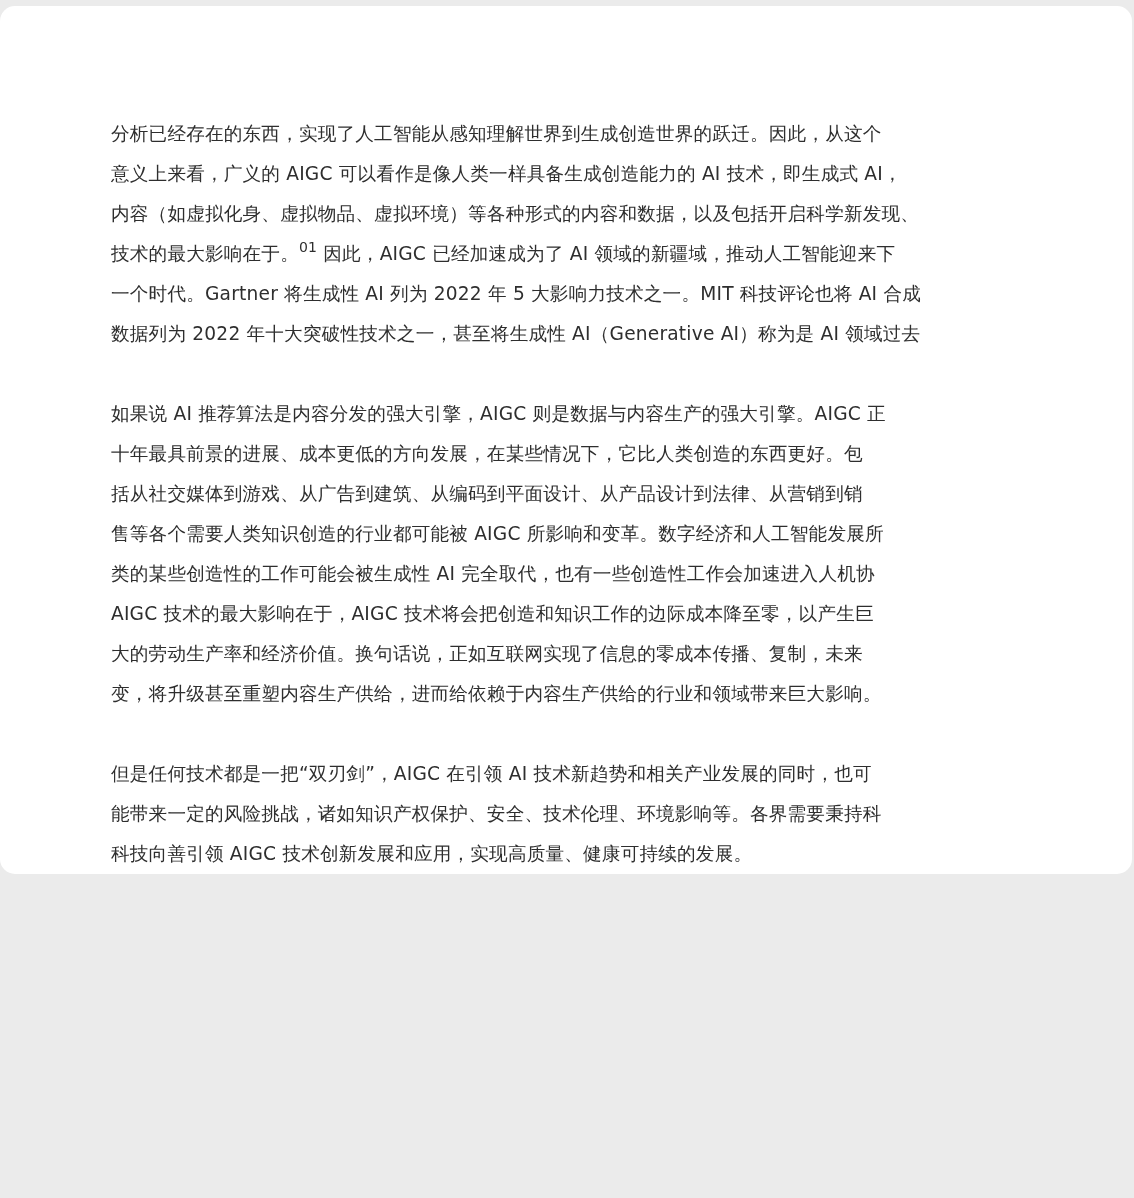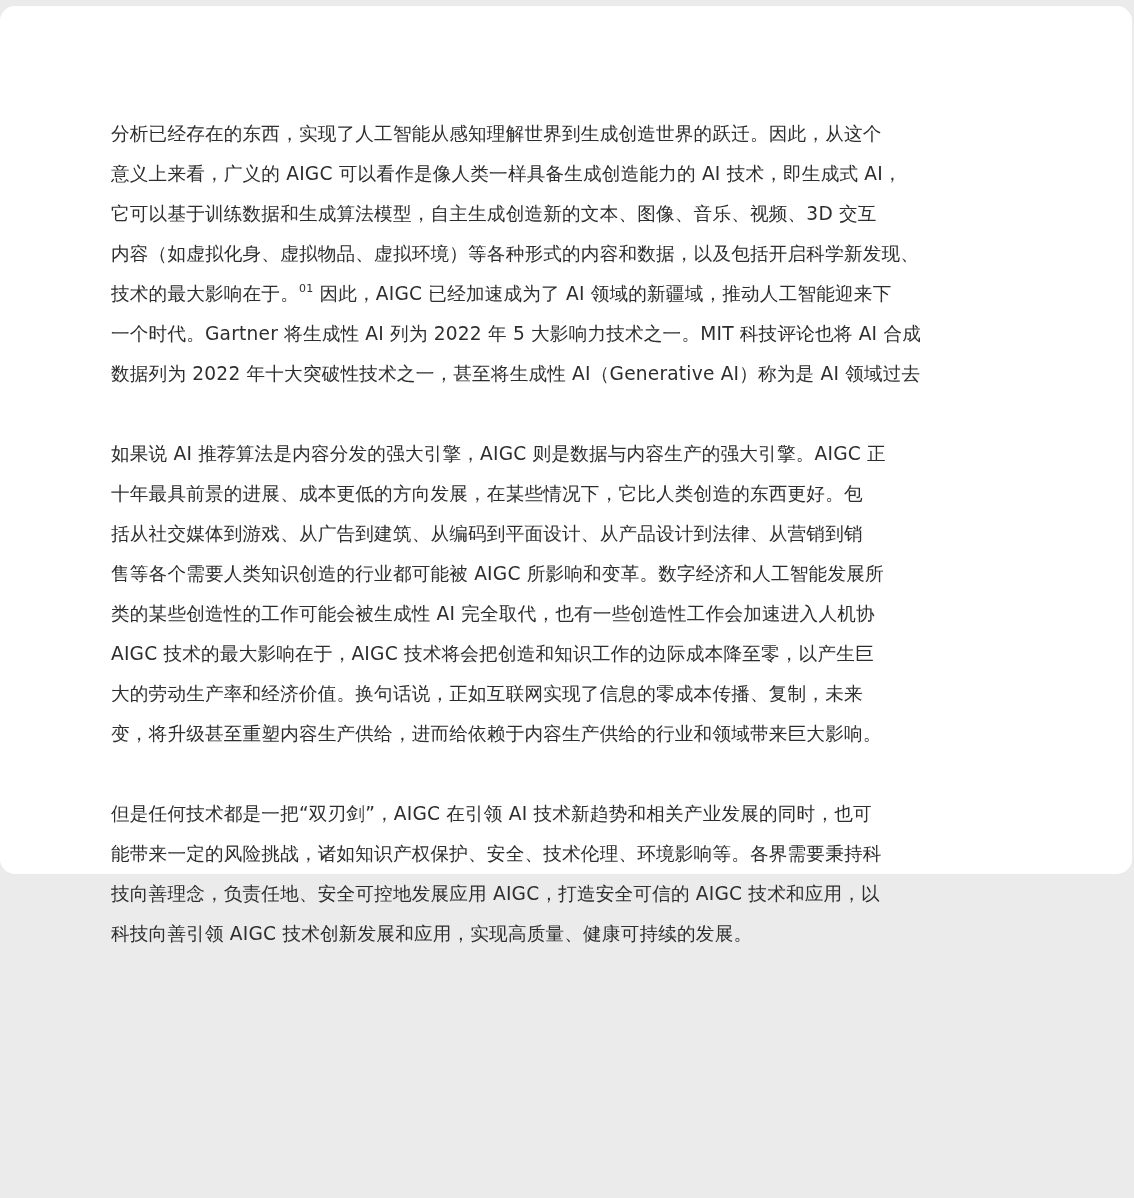--- a/index.html
+++ b/index.html
@@ -35,53 +35,51 @@
     }
     .para {
       margin: 0 0 40px 0;
     }
     .line {
       display: block;
       white-space: nowrap;
       height: 40px;
     }
     sup {
-      font-size: 11px;
+      font-size: 14px;
       line-height: 0;
       vertical-align: 8px;
     }
   </style>
 </head>
 <body>
 
 <div class="page">
   <div class="content">
 
     <p class="para">
       <span class="line">分析已经存在的东西，实现了人工智能从感知理解世界到生成创造世界的跃迁。因此，从这个</span>
       <span class="line">意义上来看，广义的 AIGC 可以看作是像人类一样具备生成创造能力的 AI 技术，即生成式 AI，</span>
-      <span class="line">它可以基于训练数据和生成算法模型，自主生成创造新的文本、图像、音乐、视频、3D 交互</span>
       <span class="line">内容（如虚拟化身、虚拟物品、虚拟环境）等各种形式的内容和数据，以及包括开启科学新发现、</span>
       <span class="line"><span>技术的最大影响在于。</span><sup>01</sup><span> 因此，AIGC 已经加速成为了 AI 领域的新疆域，推动人工智能迎来下</span></span>
       <span class="line">一个时代。Gartner 将生成性 AI 列为 2022 年 5 大影响力技术之一。MIT 科技评论也将 AI 合成</span>
       <span class="line">数据列为 2022 年十大突破性技术之一，甚至将生成性 AI（Generative AI）称为是 AI 领域过去</span>
     </p>
 
     <p class="para">
       <span class="line">如果说 AI 推荐算法是内容分发的强大引擎，AIGC 则是数据与内容生产的强大引擎。AIGC 正</span>
       <span class="line">十年最具前景的进展、成本更低的方向发展，在某些情况下，它比人类创造的东西更好。包</span>
       <span class="line">括从社交媒体到游戏、从广告到建筑、从编码到平面设计、从产品设计到法律、从营销到销</span>
       <span class="line">售等各个需要人类知识创造的行业都可能被 AIGC 所影响和变革。数字经济和人工智能发展所</span>
       <span class="line">类的某些创造性的工作可能会被生成性 AI 完全取代，也有一些创造性工作会加速进入人机协</span>
       <span class="line">AIGC 技术的最大影响在于，AIGC 技术将会把创造和知识工作的边际成本降至零，以产生巨</span>
       <span class="line">大的劳动生产率和经济价值。换句话说，正如互联网实现了信息的零成本传播、复制，未来</span>
       <span class="line">变，将升级甚至重塑内容生产供给，进而给依赖于内容生产供给的行业和领域带来巨大影响。</span>
     </p>
 
     <p class="para">
       <span class="line">但是任何技术都是一把“双刃剑”，AIGC 在引领 AI 技术新趋势和相关产业发展的同时，也可</span>
       <span class="line">能带来一定的风险挑战，诸如知识产权保护、安全、技术伦理、环境影响等。各界需要秉持科</span>
-      <span class="line">技向善理念，负责任地、安全可控地发展应用 AIGC，打造安全可信的 AIGC 技术和应用，以</span>
       <span class="line">科技向善引领 AIGC 技术创新发展和应用，实现高质量、健康可持续的发展。</span>
     </p>
 
   </div>
 </div>
 
 </body></html>

